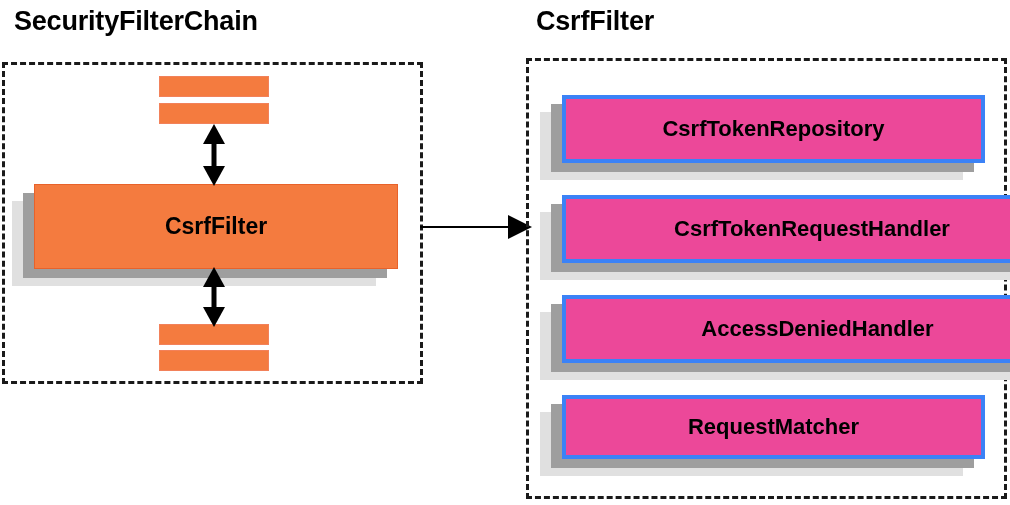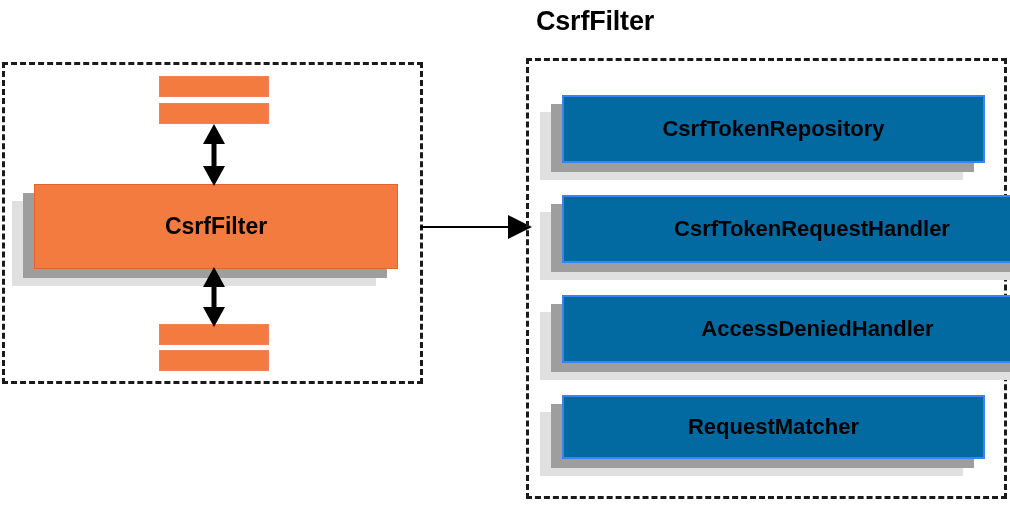--- a/index.html
+++ b/index.html
@@ -75,22 +75,22 @@
     font-weight: bold;
     color: #000000;
     white-space: nowrap;
   }
 
   .card-orange .face {
     background: #f47b3f;
     border: 1px solid #e8622a;
   }
   .card-blue .face {
-    background: #0369a1;
-    border: 2px solid #3b82f6;
+    background: #ec4899;
+    border: 4px solid #3b82f6;
   }
 
   
   #card-csrffilter {
     left: 34px; top: 184px;
     width: 364px; height: 85px;
   }
   #card-csrffilter .face { font-size: 23px; }
 
   
@@ -118,20 +118,21 @@
     position: absolute;
     left: 420px; top: 212px;
     width: 112px; height: 30px;
   }
 </style>
 </head>
 <body>
 
 <div id="canvas">
 
+  <div class="panel-title" id="title-left">SecurityFilterChain</div>
 
   <div class="panel-title" id="title-right">CsrfFilter</div>
 
   <div class="dashed-panel" id="panel-left"></div>
 
   <div class="bar" id="bar-top-1"></div>
   <div class="bar" id="bar-top-2"></div>
 
   <div class="card card-orange" id="card-csrffilter">
     <div class="shadow-far"></div>

